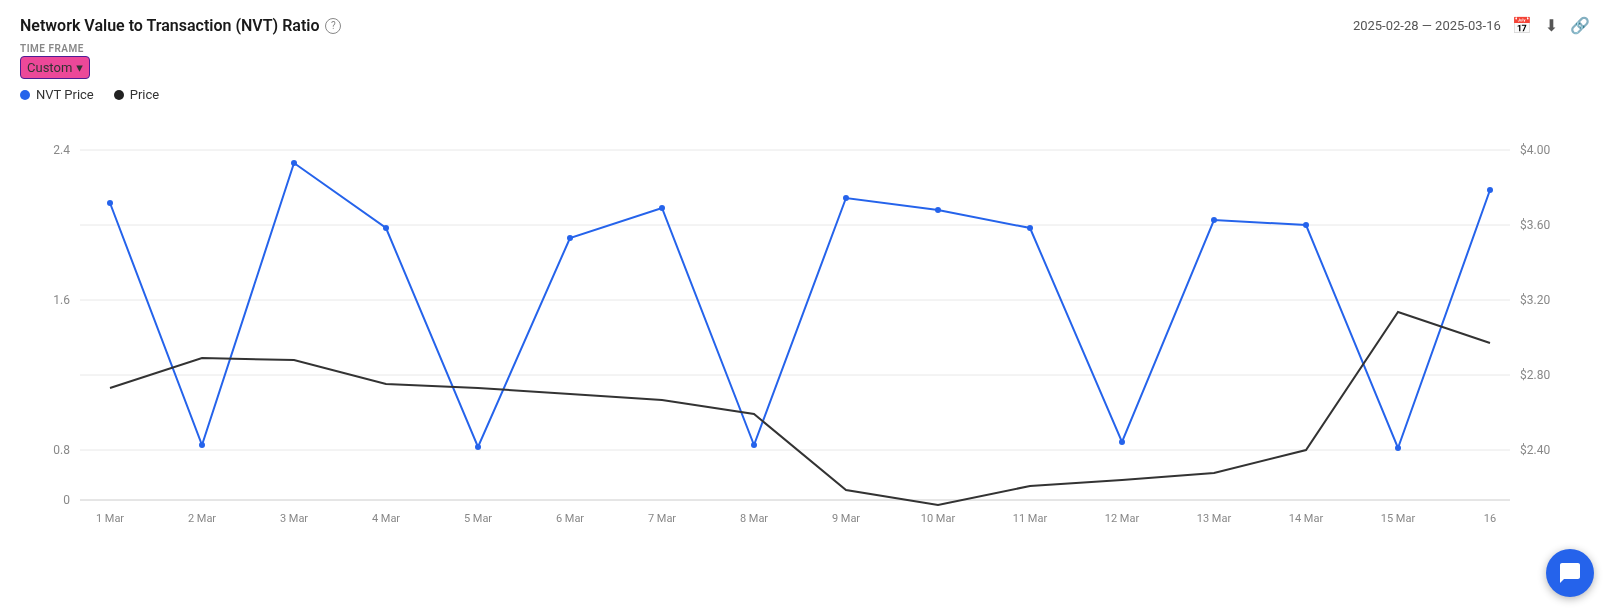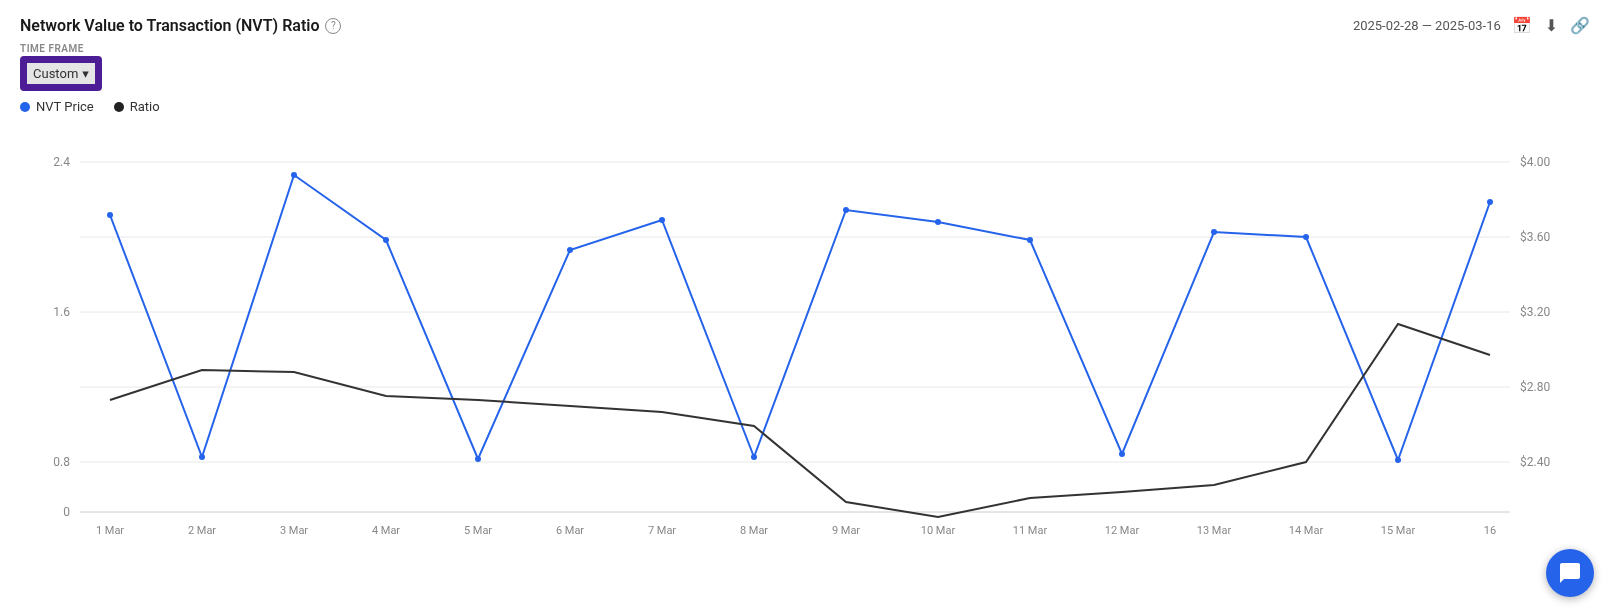--- a/index.html
+++ b/index.html
@@ -74,23 +74,23 @@
       margin-bottom: 2px;
     }
     .timeframe-select {
       display: flex;
       align-items: flex-end;
       gap: 4px;
       font-size: 13px;
       color: #333;
       cursor: pointer;
       padding: 3px 6px;
-      border: 7px solid #4c1d95;
+      border: 1px solid #4c1d95;
       border-radius: 4px;
-      background: #e5e5e5;
+      background: #ec4899;
       width: fit-content;
     }
     .legend {
       display: flex;
       align-items: center;
       gap: 20px;
       margin-bottom: 8px;
     }
     .legend-item {
       display: flex;
@@ -160,21 +160,21 @@
     </div>
   </div>
 
   <div class="legend">
     <div class="legend-item">
       <div class="legend-dot" style="background:#2563eb;"></div>
       <span>NVT Price</span>
     </div>
     <div class="legend-item">
       <div class="legend-dot" style="background:#222;"></div>
-      <span>Ratio</span>
+      <span>Price</span>
     </div>
   </div>
 
   <div class="chart-container">
     <svg class="chart-svg" viewBox="0 0 1570 420" preserveAspectRatio="none">
 
       <line x1="60" y1="40" x2="1490" y2="40" stroke="#e8e8e8" stroke-width="1"></line>
       <line x1="60" y1="115" x2="1490" y2="115" stroke="#e8e8e8" stroke-width="1"></line>
       <line x1="60" y1="190" x2="1490" y2="190" stroke="#e8e8e8" stroke-width="1"></line>
       <line x1="60" y1="265" x2="1490" y2="265" stroke="#e8e8e8" stroke-width="1"></line>

